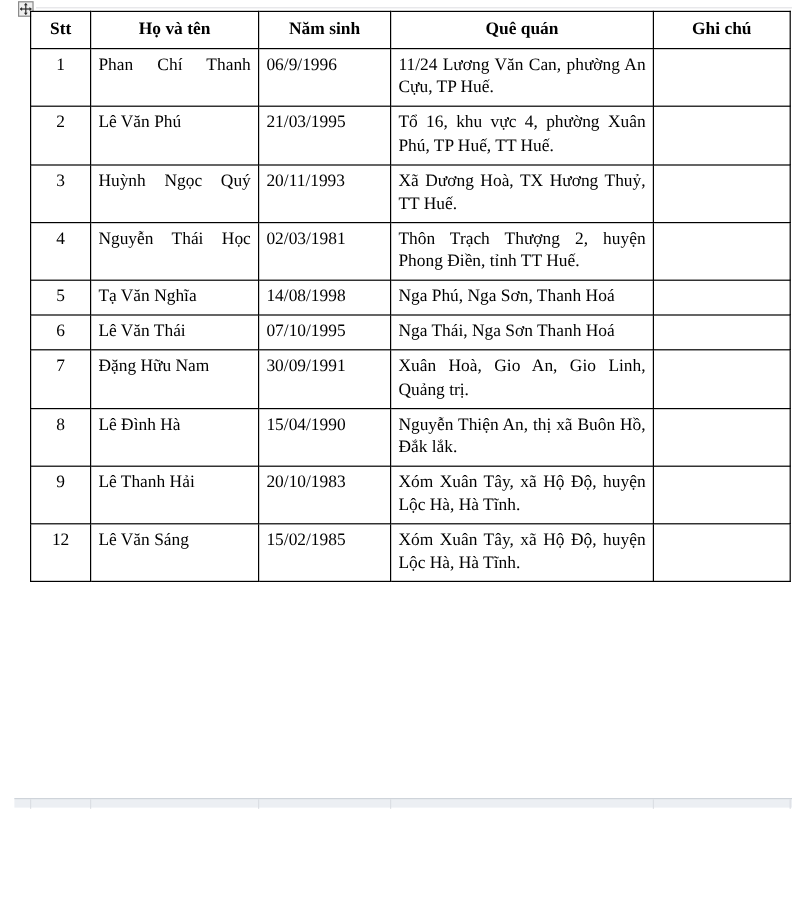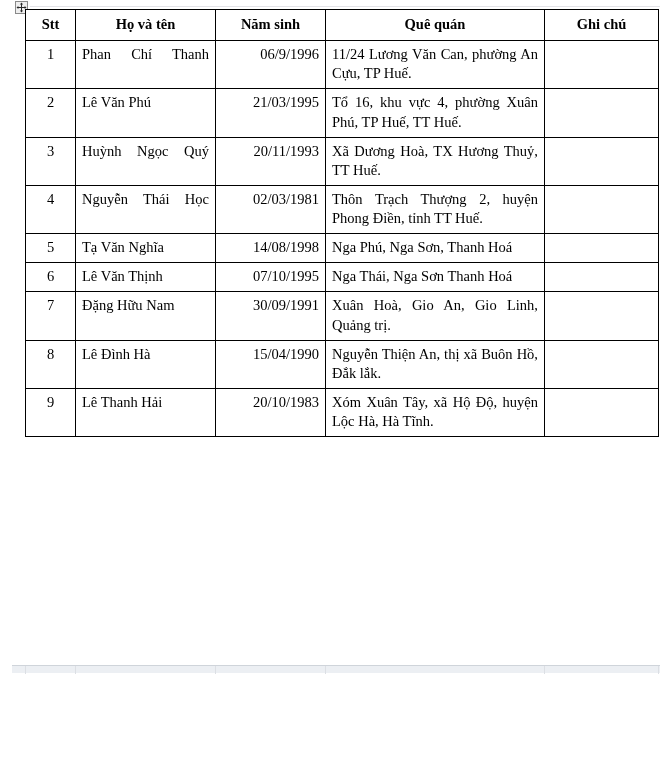--- a/index.html
+++ b/index.html
@@ -95,21 +95,21 @@
     text-align: justify;
     text-align-last: justify;
     text-justify: inter-word;
     hyphens: none;
   }
   td.name.short {
     text-align: left;
     text-align-last: left;
   }
   td.dob {
-    text-align: right;
+    text-align: left;
     white-space: nowrap;
   }
   td.home {
     text-align: justify;
     text-justify: inter-word;
     hyphens: none;
   }
   td.note { }
 
   
@@ -199,21 +199,21 @@
         </tr>
         <tr>
           <td class="stt">5</td>
           <td class="name short">Tạ Văn Nghĩa</td>
           <td class="dob">14/08/1998</td>
           <td class="home">Nga Phú, Nga Sơn, Thanh Hoá</td>
           <td class="note"></td>
         </tr>
         <tr>
           <td class="stt">6</td>
-          <td class="name short">Lê Văn Thịnh</td>
+          <td class="name short">Lê Văn Thái</td>
           <td class="dob">07/10/1995</td>
           <td class="home">Nga Thái, Nga Sơn Thanh Hoá</td>
           <td class="note"></td>
         </tr>
         <tr>
           <td class="stt">7</td>
           <td class="name short">Đặng Hữu Nam</td>
           <td class="dob">30/09/1991</td>
           <td class="home">Xuân Hoà, Gio An, Gio Linh, Quảng trị.</td>
           <td class="note"></td>
@@ -222,20 +222,27 @@
           <td class="stt">8</td>
           <td class="name short">Lê Đình Hà</td>
           <td class="dob">15/04/1990</td>
           <td class="home">Nguyễn Thiện An, thị xã Buôn Hồ, Đắk lắk.</td>
           <td class="note"></td>
         </tr>
         <tr>
           <td class="stt">9</td>
           <td class="name short">Lê Thanh Hải</td>
           <td class="dob">20/10/1983</td>
+          <td class="home">Xóm Xuân Tây, xã Hộ Độ, huyện Lộc Hà, Hà Tĩnh.</td>
+          <td class="note"></td>
+        </tr>
+        <tr>
+          <td class="stt">12</td>
+          <td class="name short">Lê Văn Sáng</td>
+          <td class="dob">15/02/1985</td>
           <td class="home">Xóm Xuân Tây, xã Hộ Độ, huyện Lộc Hà, Hà Tĩnh.</td>
           <td class="note"></td>
         </tr>
       </tbody>
   </table>
 
   <div id="page-edge">
     <div class="seam" style="left:13px;"></div>
     <div class="seam" style="left:63px;"></div>
     <div class="seam" style="left:203px;"></div>

